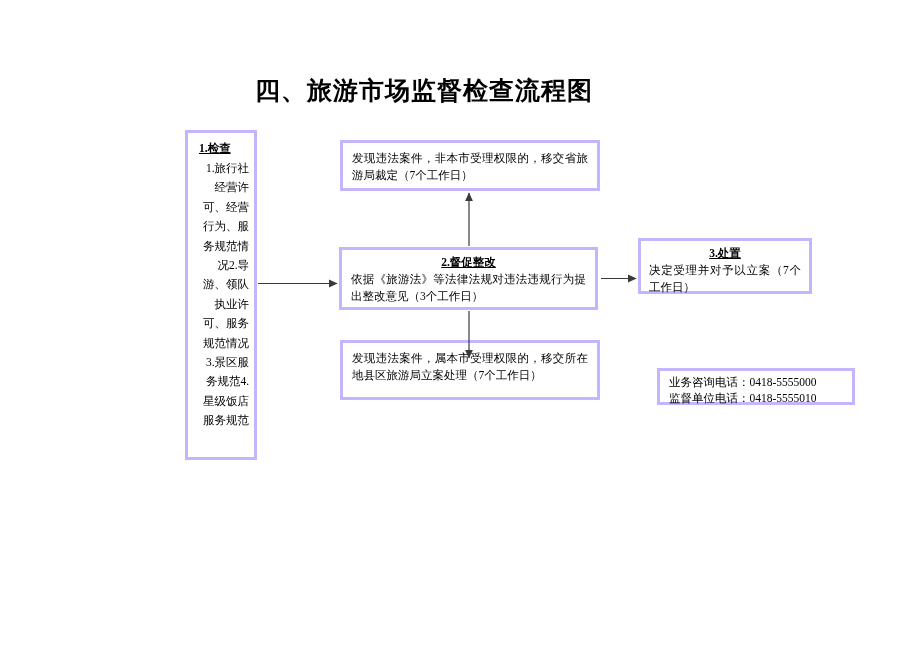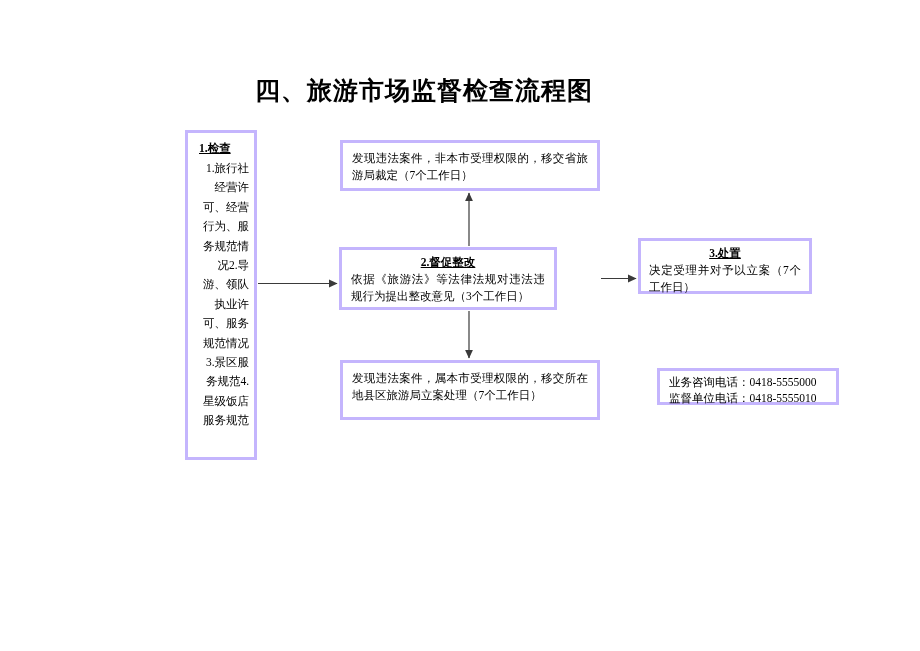--- a/index.html
+++ b/index.html
@@ -81,45 +81,45 @@
     left: 340px;
     top: 140px;
     width: 260px;
     height: 51px;
     padding: 7px 9px 0 9px;
   }
   
   #box-rectify {
     left: 339px;
     top: 247px;
-    width: 218px;
+    width: 259px;
     height: 63px;
     padding: 4px 9px 16px 9px;
   }
   
   #box-transfer-local {
     left: 340px;
-    top: 360px;
+    top: 340px;
     width: 260px;
     height: 60px;
     padding: 7px 9px 0 9px;
   }
   
   #box-disposal {
     left: 638px;
     top: 238px;
     width: 174px;
     height: 56px;
     padding: 4px 8px 0 8px;
   }
   
   #box-contact {
     left: 657px;
     top: 368px;
-    width: 182px;
+    width: 198px;
     height: 37px;
     padding: 4px 0 0 9px;
   }
   #box-contact .contact-line {
     display: block;
     font-size: 11.5px;
     line-height: 15.5px;
     white-space: nowrap;
   }
   

